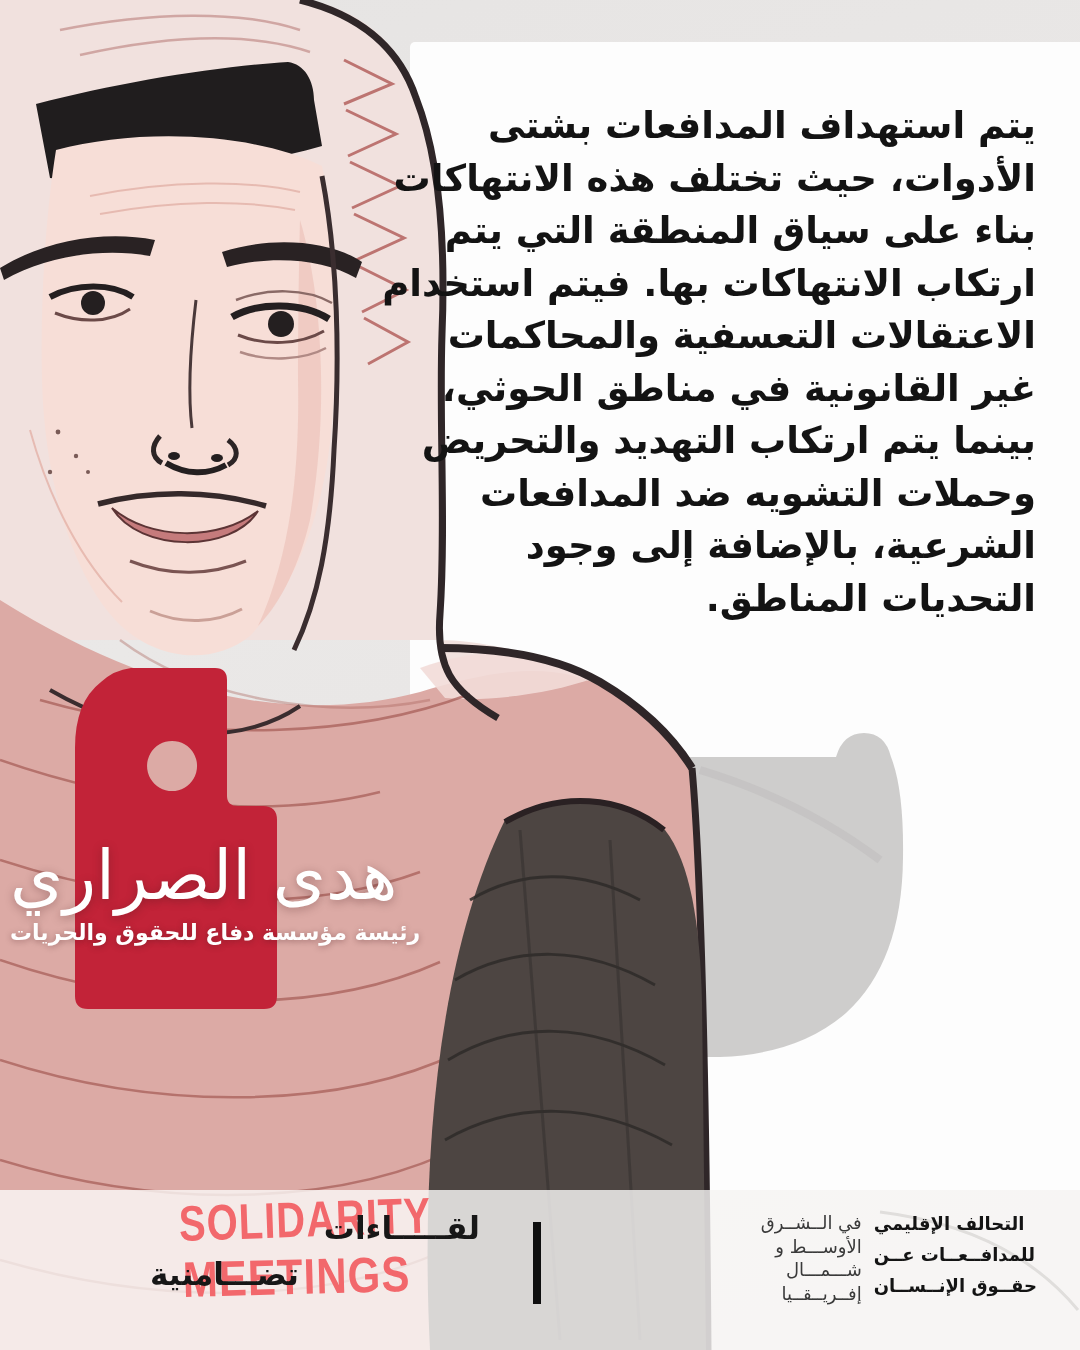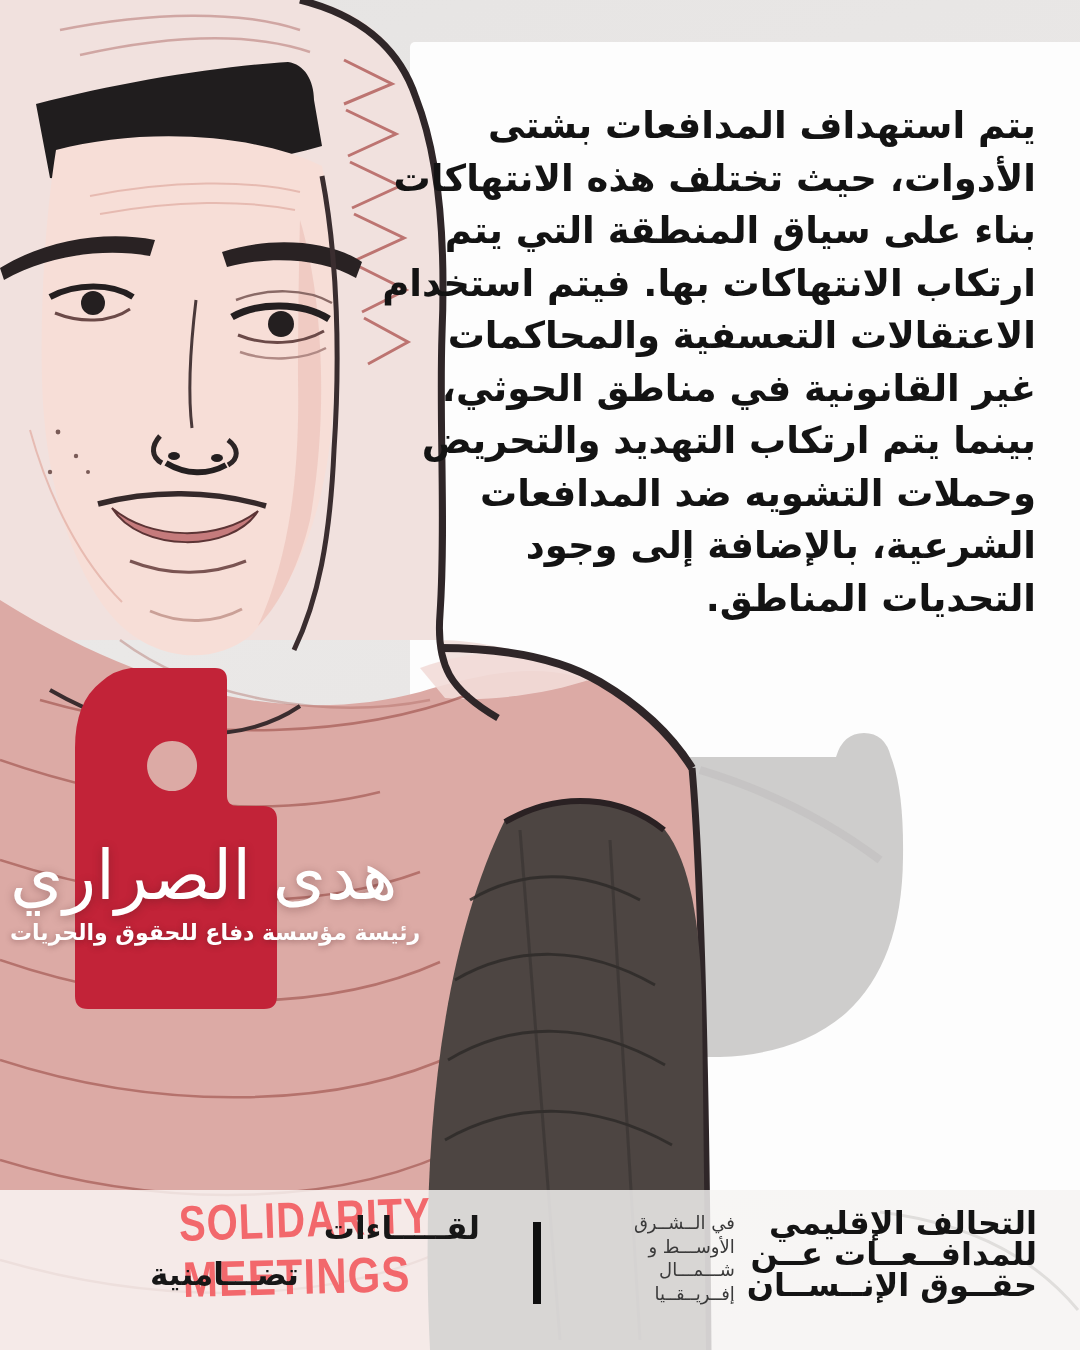--- a/index.html
+++ b/index.html
@@ -52,22 +52,22 @@
   .solidarity .ar1{right:-12px;top:14px;}
   .solidarity .ar2{left:2px;top:60px;}
   .divider-bar{
     position:absolute;left:533px;top:1222px;width:8px;height:82px;background:#0f0f0f;
   }
   .coalition{
     position:absolute;top:1208px;right:43px;direction:rtl;
     display:flex;gap:12px;align-items:flex-start;
   }
   .coalition .bold-col{
-    color:#141414;font-weight:bold;font-size:32px;line-height:31px;
-    text-align:right;white-space:nowrap;
+    color:#141414;font-weight:bold;font-size:18px;line-height:31px;
+    text-align:left;white-space:nowrap;
   }
   .coalition .light-col{
     color:#3a3a3a;font-weight:normal;font-size:18px;line-height:23.5px;
     text-align:right;white-space:nowrap;padding-top:3px;
   }
 </style>
 </head>
 <body>
 
 <div class="canvas">

